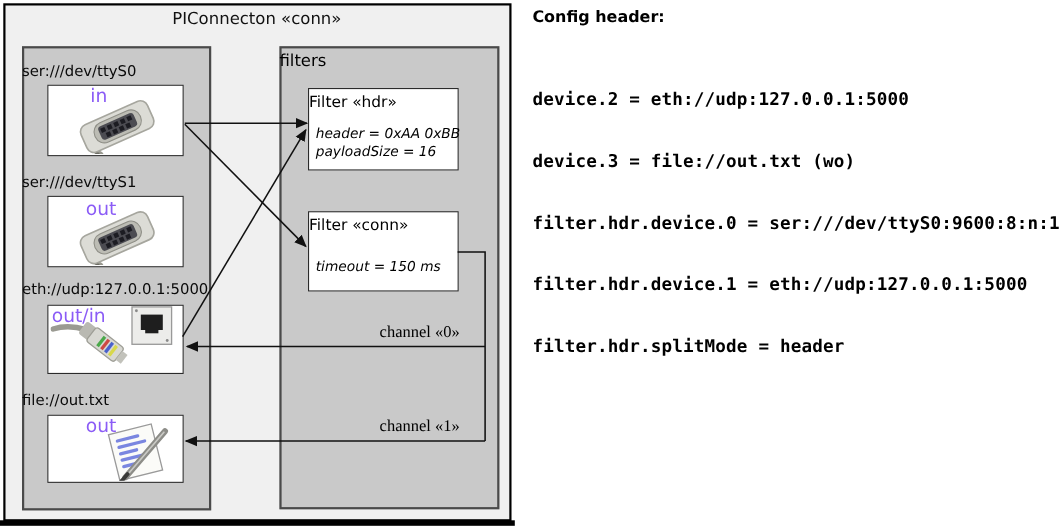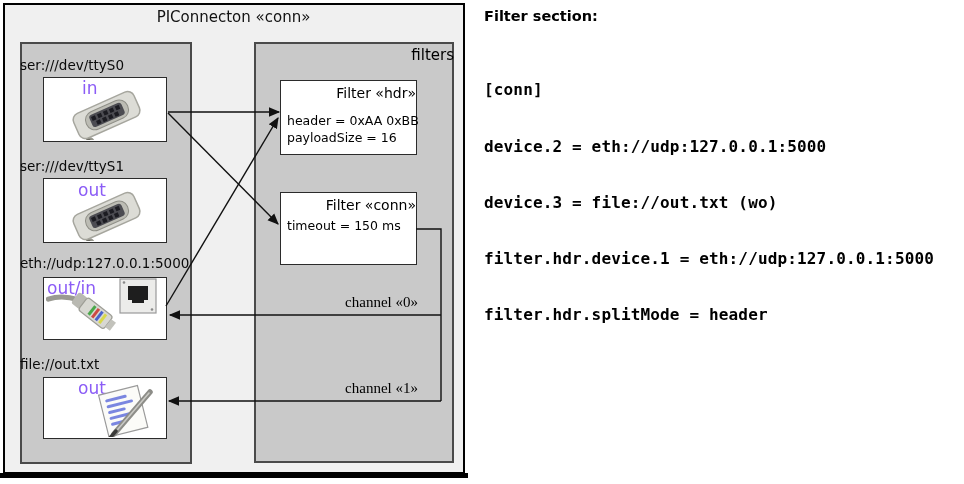--- a/index.html
+++ b/index.html
@@ -8,29 +8,29 @@
   .abs{position:absolute;}
 
   
   #frame{left:3px;top:3px;width:458px;height:467px;border:2.5px solid #000;background:#f0f0f0;}
   #frame-title{left:3px;top:8px;width:461px;text-align:center;font-size:15px;color:#111;}
   #bottom-bar{left:0;top:473px;width:468px;height:5px;background:#000;}
 
   .panel{background:#c9c9c9;border:2px solid #4a4a4a;box-sizing:border-box;}
   #devices-panel{left:20px;top:42px;width:172px;height:422px;}
   #filters-panel{left:254px;top:42px;width:200px;height:421px;}
-  #filters-title{left:254px;top:46px;width:200px;text-align:right;font-size:15px;}
+  #filters-title{left:254px;top:46px;width:200px;text-align:left;font-size:15px;}
 
   .uri-label{left:20px;width:172px;text-align:left;font-size:13.5px;color:#0a0a0a;white-space:nowrap;}
   .dev-box{left:43px;width:124px;background:#ffffff;border:1.6px solid #2b2b2b;box-sizing:border-box;}
   .port-label{font-size:17px;color:#8b5cf6;line-height:18px;}
 
   .filter-box{left:280px;width:137px;background:#ffffff;border:1.6px solid #2b2b2b;box-sizing:border-box;}
-  .filter-title{width:100%;text-align:right;font-size:14px;margin-top:4px;}
-  .filter-attr{font-size:12.5px;padding-left:6px;line-height:17px;white-space:nowrap;}
+  .filter-title{width:100%;text-align:left;font-size:14px;margin-top:4px;}
+  .filter-attr{font-size:12.5px;padding-left:6px;line-height:17px;white-space:nowrap;font-style:italic;}
 
   .channel-label{left:254px;width:164px;text-align:right;font-size:15px;font-family:Liberation Serif, serif;}
 
   
   #config{left:484px;top:8px;width:480px;font-family:"DejaVu Sans Mono",monospace;}
   #config-heading{font-family:"DejaVu Sans",sans-serif;font-weight:bold;font-size:14.5px;}
   #config-lines{position:absolute;left:0;top:36px;font-weight:bold;font-size:16px;
                 letter-spacing:0.15px;line-height:18.7px;white-space:pre;}
   .cfg-line{height:18.7px;}
 
@@ -137,21 +137,21 @@
   </svg>
 
   <div class="abs filter-box" style="top:80px;height:75px;">
     <div class="filter-title">Filter «hdr»</div>
     <div class="filter-attr" style="margin-top:11px;">header = 0xAA 0xBB</div>
     <div class="filter-attr">payloadSize = 16</div>
   </div>
 
   <div class="abs filter-box" style="top:192px;height:73px;">
     <div class="filter-title">Filter «conn»</div>
-    <div class="filter-attr" style="margin-top:4px;">timeout = 150 ms</div>
+    <div class="filter-attr" style="margin-top:20px;">timeout = 150 ms</div>
   </div>
 
   <div class="abs channel-label" style="top:294px;">channel «0»</div>
   <div class="abs channel-label" style="top:380px;">channel «1»</div>
 
   <svg class="abs overlay" width="470" height="484" viewBox="0 0 470 484">
     <defs>
       <marker id="arr" viewBox="0 0 10 10" refX="8.5" refY="5" markerWidth="8.5" markerHeight="8.5" orient="auto-start-reverse">
         <path d="M0,1 L9.5,5 L0,9 z" fill="#111"></path>
       </marker>
@@ -162,25 +162,25 @@
       <path d="M166,306 L278,118" marker-end="url(#arr)"></path>
       <path d="M416,229 L441,229 L441,401"></path>
       <path d="M441,315 L170,315" marker-end="url(#arr)"></path>
       <path d="M441,401 L169,401" marker-end="url(#arr)"></path>
     </g>
   </svg>
 
   <div id="bottom-bar" class="abs"></div>
 
   <div id="config" class="abs">
-    <div id="config-heading">Filter section:</div>
+    <div id="config-heading">Config header:</div>
     <div id="config-lines">
-      <div class="cfg-line">[conn]</div>
       <div class="cfg-line">device.2 = eth://udp:127.0.0.1:5000</div>
       <div class="cfg-line">device.3 = file://out.txt (wo)</div>
+      <div class="cfg-line">filter.hdr.device.0 = ser:///dev/ttyS0:9600:8:n:1</div>
       <div class="cfg-line">filter.hdr.device.1 = eth://udp:127.0.0.1:5000</div>
       <div class="cfg-line">filter.hdr.splitMode = header</div>
       
       
       
       
       
       
       
       

